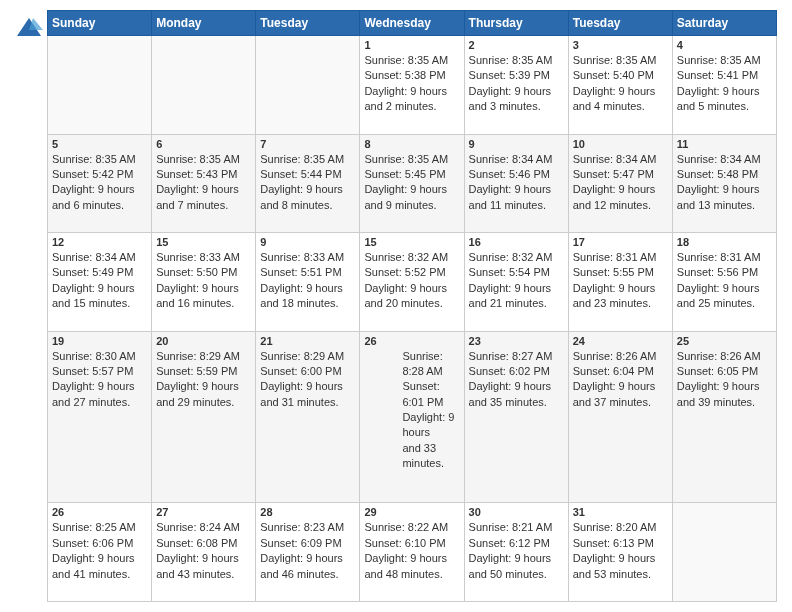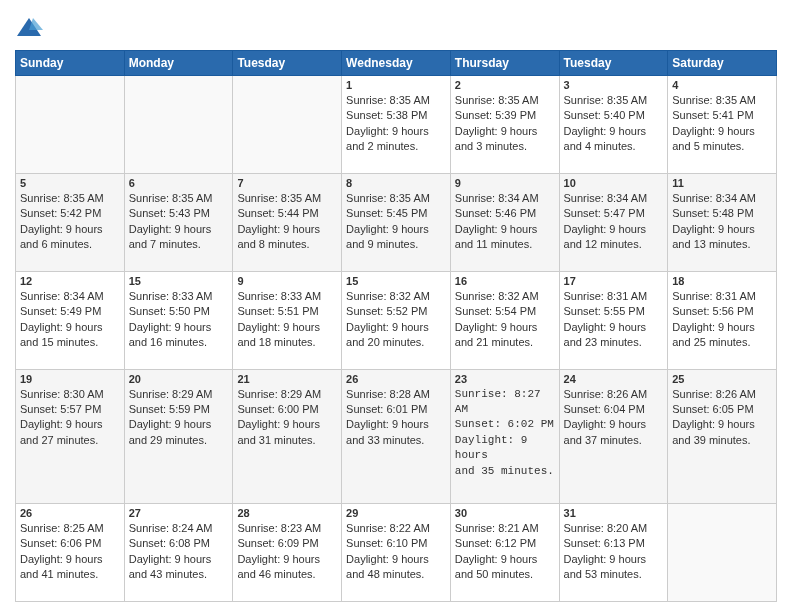--- a/index.html
+++ b/index.html
@@ -8,21 +8,20 @@
       background: #fff;
       width: 792px;
       height: 612px;
       overflow: hidden;
     }
     .page {
       width: 792px;
       height: 612px;
       padding: 10px 15px;
       display: flex;
-      flex-direction: column;
     }
     .header {
       display: flex;
       align-items: flex-start;
       justify-content: space-between;
       margin-bottom: 8px;
     }
     .logo {
       display: flex;
       align-items: center;
@@ -291,28 +290,28 @@
           </td>
           <td>
             <span class="day-num">21</span>
             <div class="day-info" style="white-space: pre-line;">Sunrise: 8:29 AM
 Sunset: 6:00 PM
 Daylight: 9 hours
 and 31 minutes.</div>
           </td>
           <td>
             <span class="day-num">26</span>
-            <div class="day-info" style="white-space: pre-line;">Sunrise: 8:28 AM
+            <div class="day-info" style="white-space: pre-line; margin-left: 38px;">Sunrise: 8:28 AM
 Sunset: 6:01 PM
 Daylight: 9 hours
 and 33 minutes.</div>
           </td>
           <td>
             <span class="day-num">23</span>
-            <div class="day-info" style="white-space: pre-line; font-family: Liberation Mono, monospace;">Sunrise: 8:27 AM
+            <div class="day-info" style="white-space: pre-line;">Sunrise: 8:27 AM
 Sunset: 6:02 PM
 Daylight: 9 hours
 and 35 minutes.</div>
           </td>
           <td>
             <span class="day-num">24</span>
             <div class="day-info" style="white-space: pre-line;">Sunrise: 8:26 AM
 Sunset: 6:04 PM
 Daylight: 9 hours
 and 37 minutes.</div>

